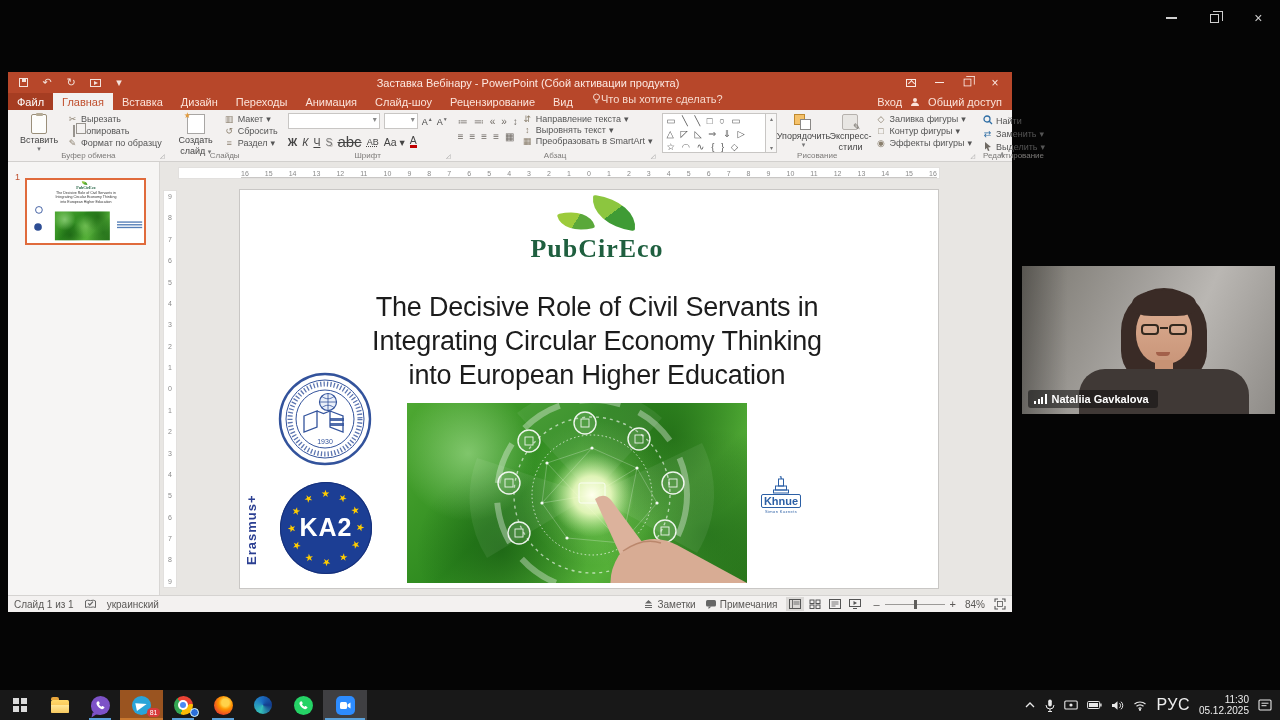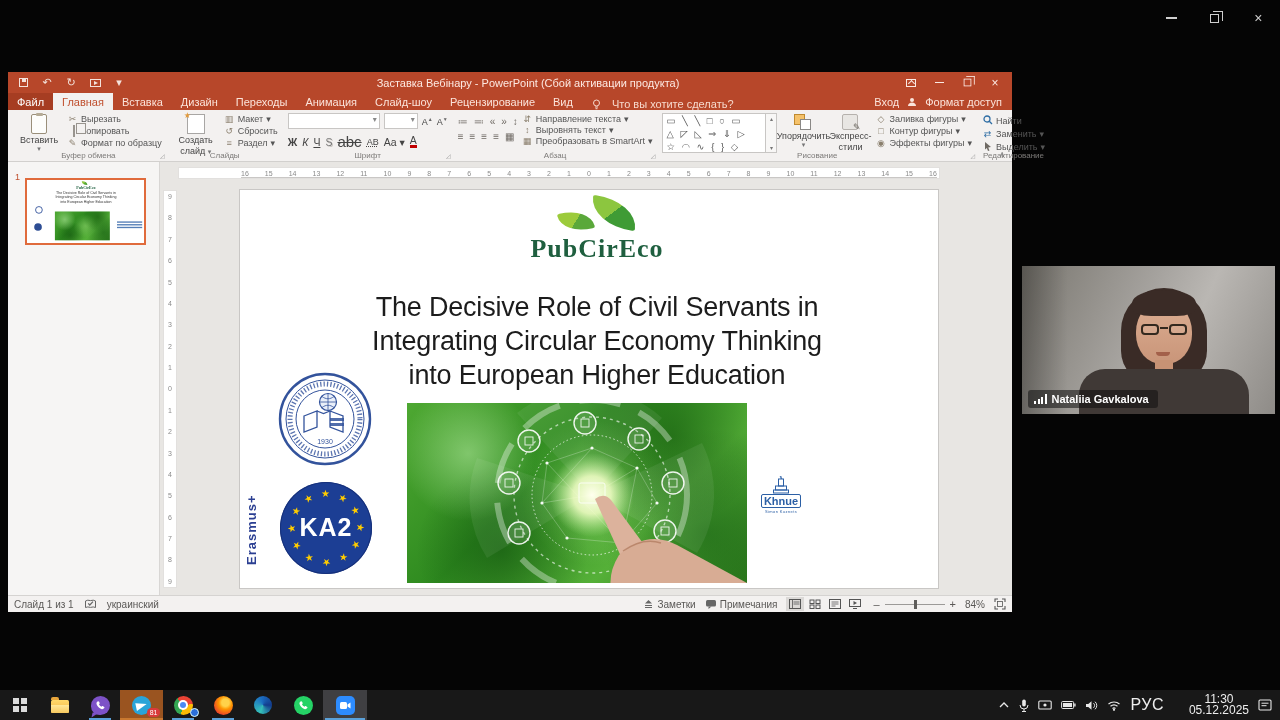--- a/index.html
+++ b/index.html
@@ -31,21 +31,21 @@
   .tbtn .ic-restore,.tbtn .ic-restore::before{border-color:#fbe9e3;}
   .ic-ribopt{width:10px;height:8px;border:1.1px solid #fbe9e3;position:relative;}
   .ic-ribopt::before{content:"";position:absolute;left:2px;top:1.5px;width:4px;height:4px;border-top:1.2px solid #fbe9e3;border-left:1.2px solid #fbe9e3;transform:rotate(45deg);}
 
   
   .tabrow{height:17px;background:#b7472a;display:flex;align-items:stretch;color:#fbe3da;font-size:11px;flex:0 0 auto;}
   .tabs-list{display:flex;align-items:stretch;}
   .tab{display:flex;align-items:center;padding:0 9px;white-space:nowrap;cursor:default;}
   .tab.file{background:#a63d22;color:#fff;}
   .tab.active{background:#f3f1f0;color:#c0502f;}
-  .tellme{display:flex;align-items:flex-end;gap:11px;padding:0 10px;color:#f6d9cd;white-space:nowrap;}
+  .tellme{display:flex;align-items:flex-start;gap:0;padding:0 10px;color:#f6d9cd;white-space:nowrap;}
   .tabrow-sp{flex:1;}
   .tabrow-right{display:flex;align-items:center;gap:8px;padding-right:10px;white-space:nowrap;}
   .ic-person{width:10px;height:10px;}
 
   
   .ribbon{height:52px;background:#f3f1f0;border-bottom:1px solid #d2d0ce;display:flex;align-items:stretch;padding:0 2px;position:relative;flex:0 0 auto;}
   .rgroup{position:relative;display:flex;align-items:flex-start;padding:3px 5px 12px 5px;gap:4px;}
   .rg-label{position:absolute;bottom:1px;left:0;right:0;text-align:center;font-size:8px;color:#7c7a78;letter-spacing:0;}
   .dlg{position:absolute;bottom:2px;right:2px;font-size:6px;color:#999;}
   .rdiv{width:1px;background:#ddd9d6;margin:3px 0;}
@@ -192,21 +192,21 @@
   .ic-chrome::before{content:"";position:absolute;left:4.5px;top:4.5px;width:10px;height:10px;background:#fff;border-radius:50%;}
   .ic-chrome::after{content:"";position:absolute;left:6.5px;top:6.5px;width:6px;height:6px;background:#4a8af4;border-radius:50%;}
   .mini-badge{position:absolute;right:4px;bottom:3px;width:9px;height:9px;background:#2a6fdb;border:1px solid #dff;border-radius:50%;}
   .ic-firefox{width:19px;height:19px;border-radius:50%;background:radial-gradient(circle at 60% 35%,#ffd24a 0 22%,#ff9500 40%,#e8452c 75%,#b5233c 100%);}
   .ic-edge{width:18px;height:18px;border-radius:50%;background:conic-gradient(from 200deg,#35c0b8,#1b6ec2 40%,#133b8c 70%,#35c0b8);}
   .ic-wa{width:19px;height:19px;background:#25d366;border-radius:50%;display:flex;align-items:center;justify-content:center;}
   .ic-zoom{width:19px;height:19px;background:#2d8cff;border-radius:5px;display:flex;align-items:center;justify-content:center;}
   .tray{margin-left:auto;display:flex;align-items:center;gap:9px;padding-right:8px;color:#e8e8e8;}
   .tray svg{display:block;}
   .lang{font-size:16px;color:#eee;letter-spacing:.5px;}
-  .clock{display:flex;flex-direction:column;align-items:center;font-size:12px;line-height:11px;color:#eee;margin-left:16px;}
+  .clock{display:flex;flex-direction:column;align-items:flex-end;font-size:10px;line-height:11px;color:#eee;}
 </style>
 </head>
 <body>
 
 <div class="screen">
 
   <div class="outer-controls">
     <span class="oc">
         <span class="bar"></span>
       </span>
@@ -265,21 +265,21 @@
           </svg>
         <span>Что вы хотите сделать?</span>
       </div>
       <div class="tabrow-sp"></div>
       <div class="tabrow-right">
         <span>Вход</span>
         <svg class="ic-person" viewBox="0 0 10 10">
             <circle cx="5" cy="3" r="2" fill="#fbe3da"></circle>
             <path d="M1 9c0-2.2 1.8-3.4 4-3.4S9 6.8 9 9Z" fill="#fbe3da"></path>
           </svg>
-        <span>Формат доступ</span>
+        <span>Общий доступ</span>
       </div>
     </div>
 
     <div class="ribbon">
       <div class="rgroup">
         <div class="bigbtn">
           <span class="ic-paste"></span>
           <span>Вставить</span>
             <span class="dd">▾</span>
         </div>

